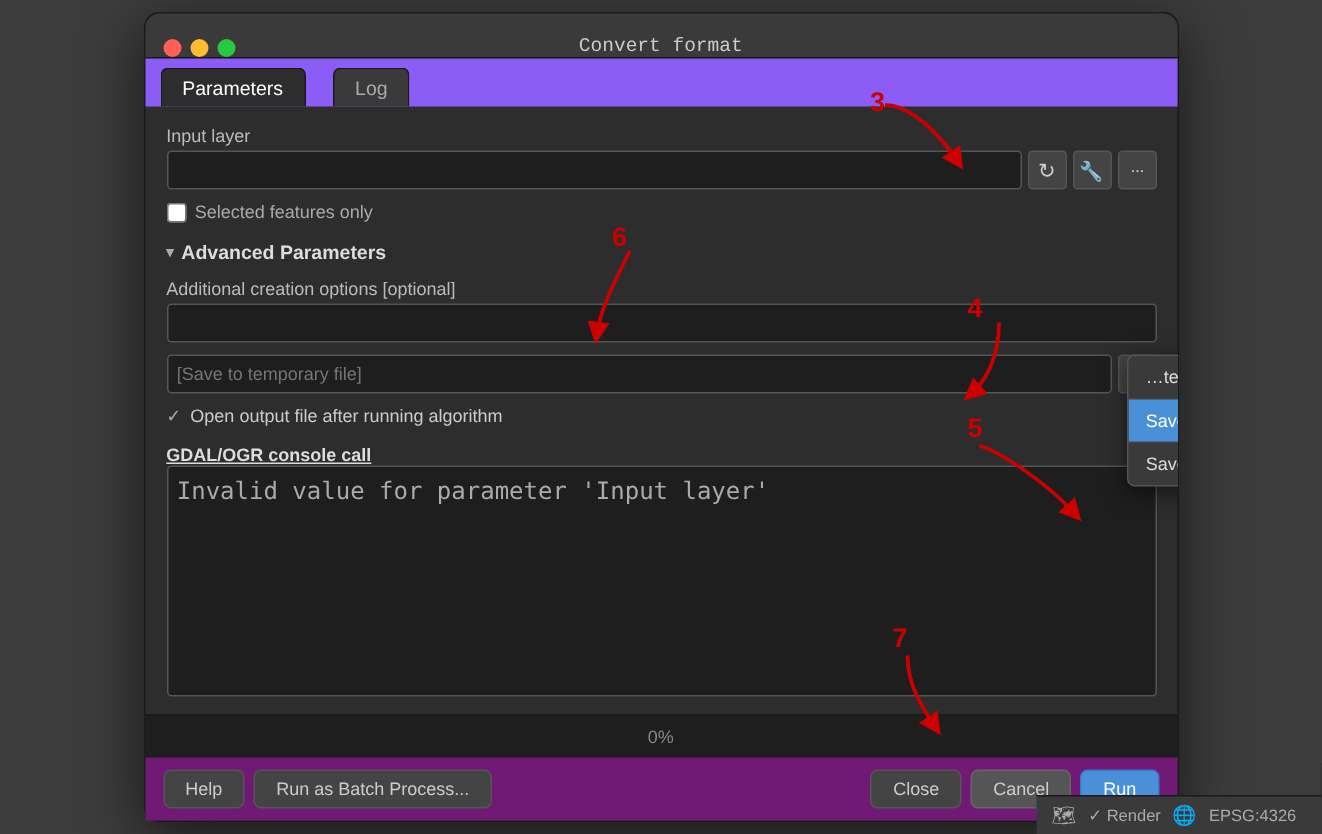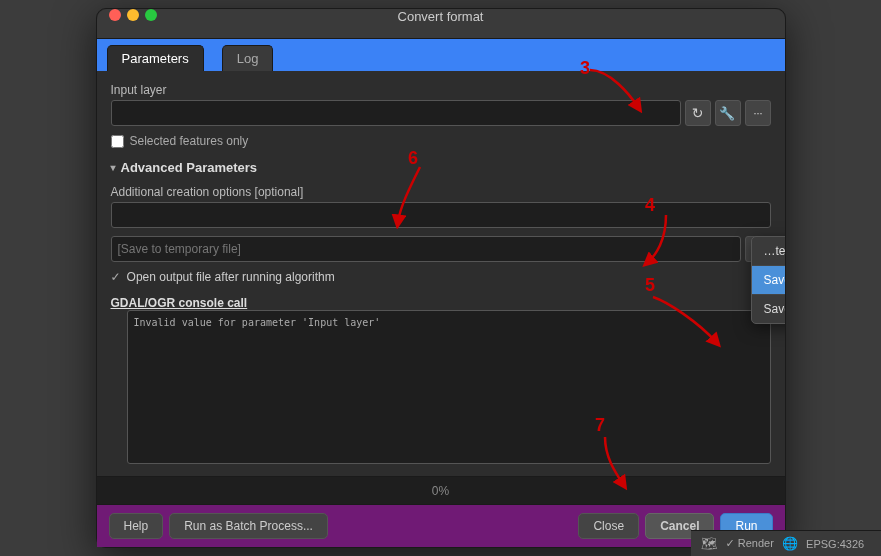--- a/index.html
+++ b/index.html
@@ -24,24 +24,25 @@
       display: flex;
       flex-direction: column;
       position: relative;
       box-shadow: 0 10px 40px rgba(0,0,0,0.6);
     }
     .titlebar {
       background: #3a3a3a;
       border-radius: 10px 10px 0 0;
       height: 30px;
       display: flex;
-      align-items: flex-start;
+      align-items: flex-end;
       padding: 0 12px;
       position: relative;
       border-bottom: 1px solid #1a1a1a;
+      font-family: Liberation Mono, monospace;
     }
     .titlebar-buttons {
       display: flex;
       gap: 6px;
     }
     .tb-btn {
       width: 12px;
       height: 12px;
       border-radius: 50%;
       border: none;
@@ -53,21 +54,21 @@
     .titlebar-title {
       position: absolute;
       left: 50%;
       transform: translateX(-50%);
       color: #ccc;
       font-size: 13px;
       font-weight: 500;
     }
     .tabs {
       display: flex;
-      background: #3b82f6;
+      background: #8b5cf6;
       padding: 6px 10px 0;
       gap: 2px;
     }
     .tab {
       padding: 5px 14px;
       border-radius: 5px 5px 0 0;
       cursor: pointer;
       font-size: 13px;
       color: #ccc;
       background: #2d2d2d;
@@ -203,26 +204,25 @@
       color: #ddd;
       margin-top: 4px;
       text-decoration: underline;
     }
     .gdal-output {
       flex: 1;
       background: #1e1e1e;
       border: 1px solid #555;
       border-radius: 3px;
       padding: 6px;
-      font-size: 10px;
+      font-size: 16px;
       color: #aaa;
       font-family: monospace;
       resize: none;
       min-height: 80px;
-      margin-left: 16px;
     }
     .progress-bar-container {
       background: #1e1e1e;
       border-top: 1px solid #1a1a1a;
       height: 28px;
       display: flex;
       align-items: center;
       justify-content: center;
       font-size: 12px;
       color: #888;
@@ -383,21 +383,21 @@
       <span class="progress-label">0%</span>
     </div>
 
     <div class="bottom-buttons">
       <div class="btn-left">
         <button class="btn">Help</button>
         <button class="btn">Run as Batch Process...</button>
       </div>
       <div class="btn-right">
         <button class="btn">Close</button>
-        <button class="btn btn-primary" style="background:#555;border-color:#666;color:#ccc;font-weight:bold;">Cancel</button>
+        <button class="btn btn-primary" style="background:#555;border-color:#666;color:#ccc;">Cancel</button>
         <button class="btn btn-primary">Run</button>
       </div>
     </div>
 
   </div>
 
   <div style="position:absolute; left:580px; top:58px; color:#cc0000; font-size:18px; font-weight:bold; pointer-events:none; z-index:300;">3</div>
   <svg style="position:absolute; left:570px; top:65px; pointer-events:none; z-index:300;" width="80" height="50">
     <defs>
         <marker id="ah3" markerWidth="6" markerHeight="6" refX="3" refY="3" orient="auto">

